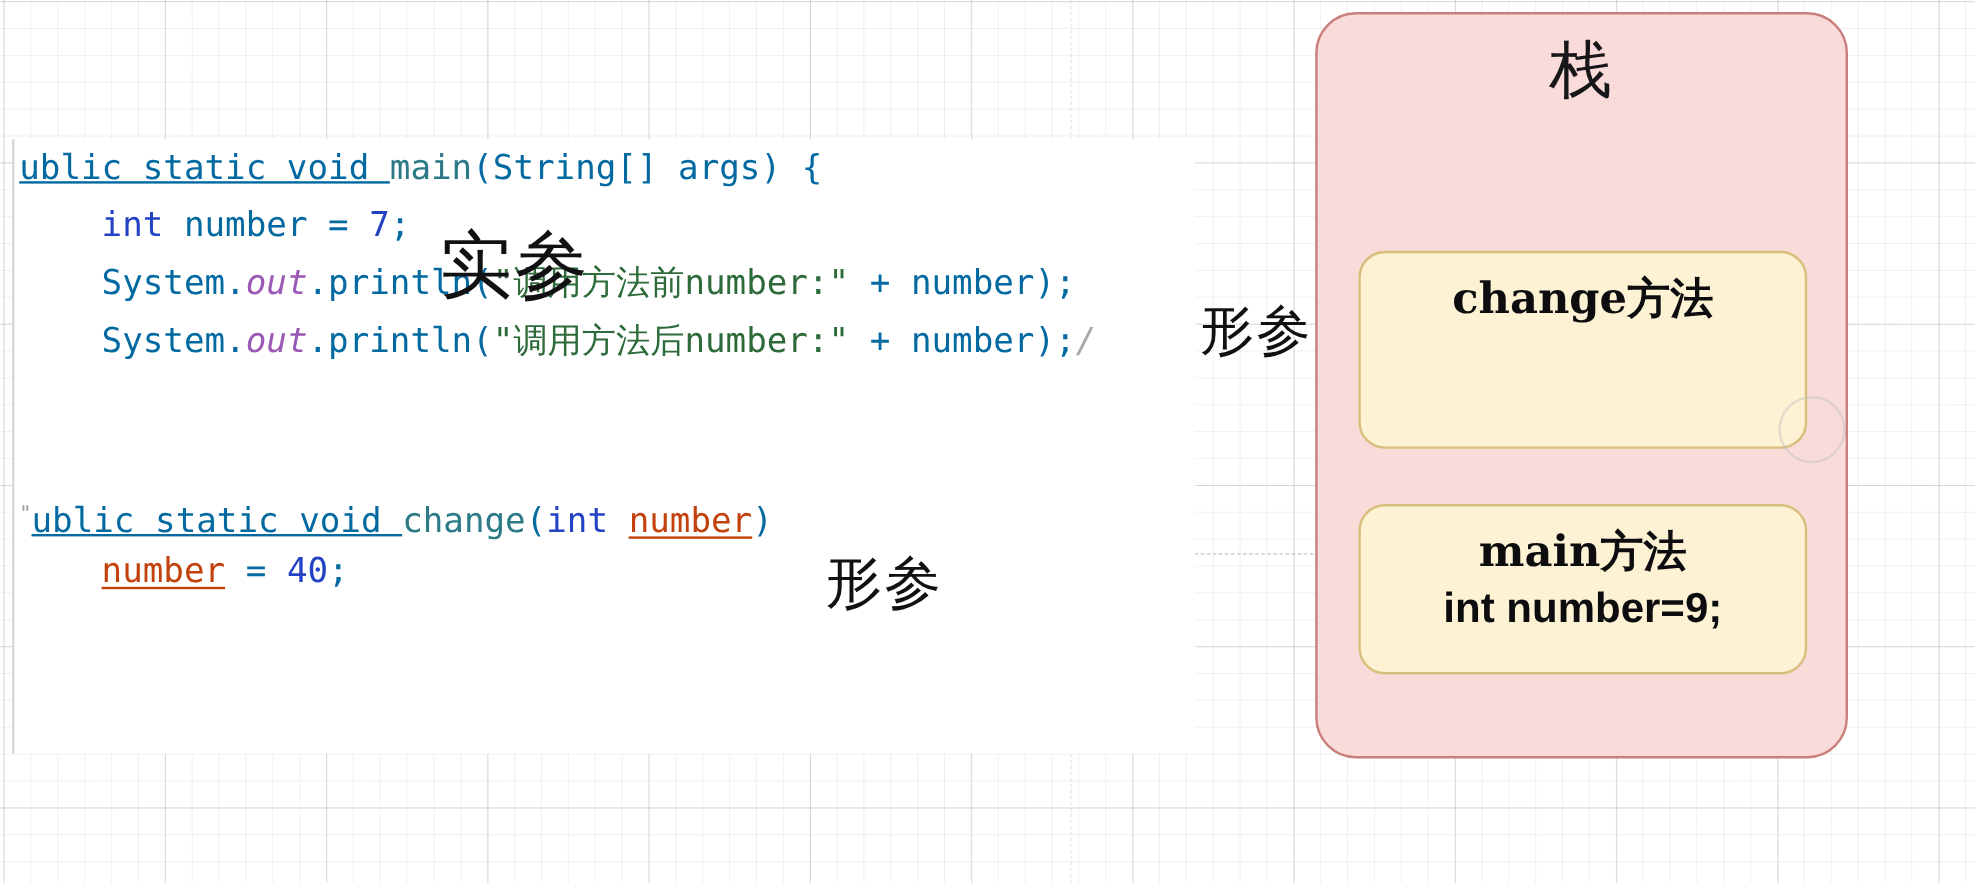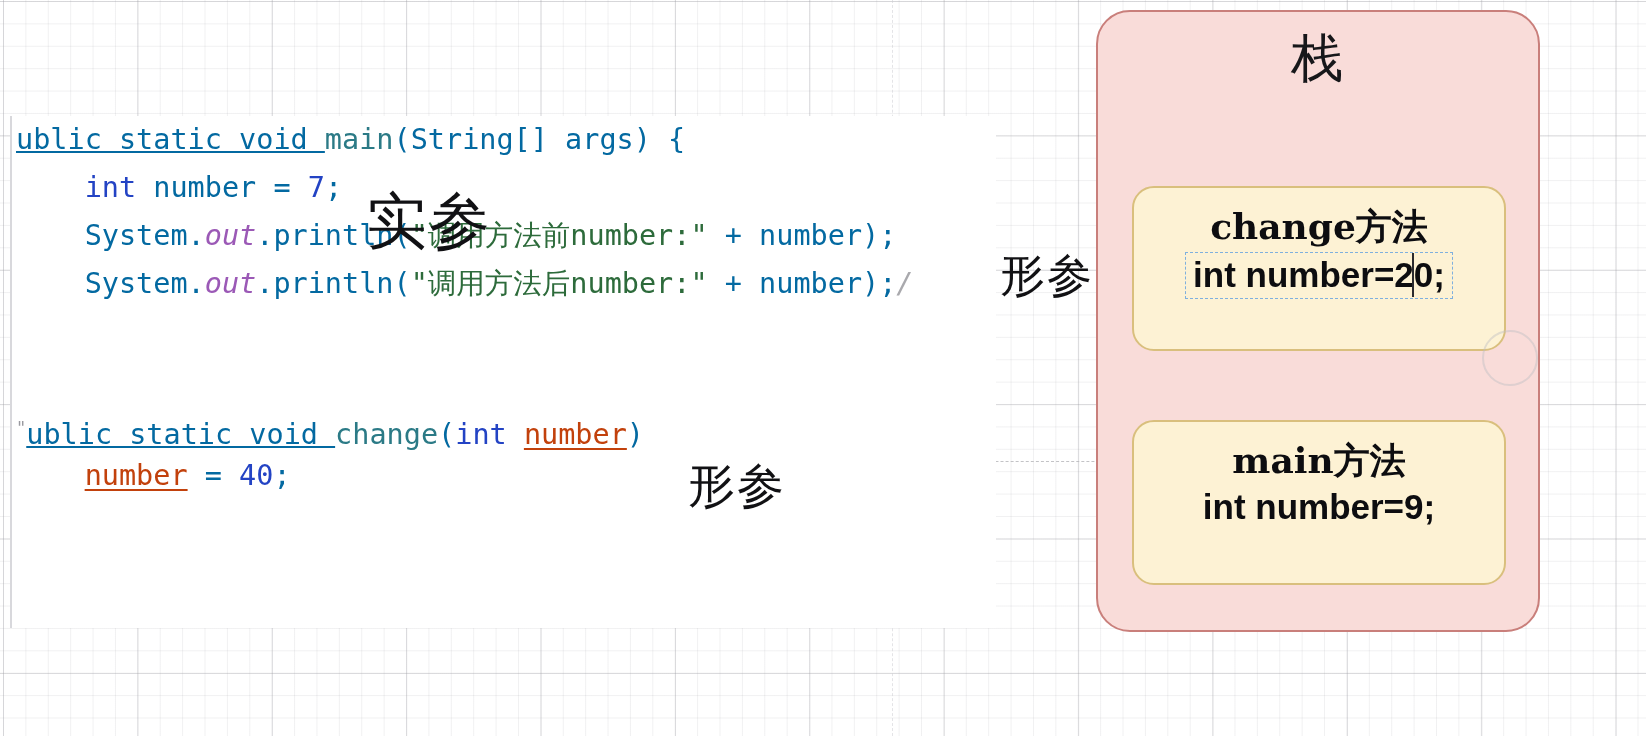--- a/index.html
+++ b/index.html
@@ -139,22 +139,22 @@
   .frame {
     position: absolute;
     left: 34px;
     width: 374px;
     background: #fdf2d4;
     border: 2px solid #d9bf7d;
     border-radius: 22px;
     box-sizing: border-box;
     text-align: center;
   }
-  #frame-change { top: 174px; height: 165px; }
-  #frame-main   { top: 408px; height: 165px; }
+  #frame-change { top: 197px; height: 165px; }
+  #frame-main   { top: 408px; height: 142px; }
 
   .frame-title {
     margin-top: 16px;
     font-family: "DejaVu Serif", "Liberation Serif", serif;
     font-weight: bold;
     font-size: 36px;
     color: #0d0d10;
     white-space: nowrap;
     line-height: 44px;
   }
@@ -230,24 +230,20 @@
 
   <div class="cn-annot" id="annot-xingcan-code">形参</div>
 
   <div class="cn-annot" id="annot-xingcan-mid">形参</div>
 
   <div class="stack-box">
     <div class="stack-title">栈</div>
 
     <div class="frame" id="frame-change">
       <div class="frame-title">change方法</div>
-      <div class="frame-body selected">
-        <span>int number=20;</span>
-        <span class="text-caret"></span>
-      </div>
     </div>
 
     <div class="frame" id="frame-main">
       <div class="frame-title">main方法</div>
       <div class="frame-body">int number=9;</div>
     </div>
   </div>
 
   <div class="artifact-circle"></div>
 

